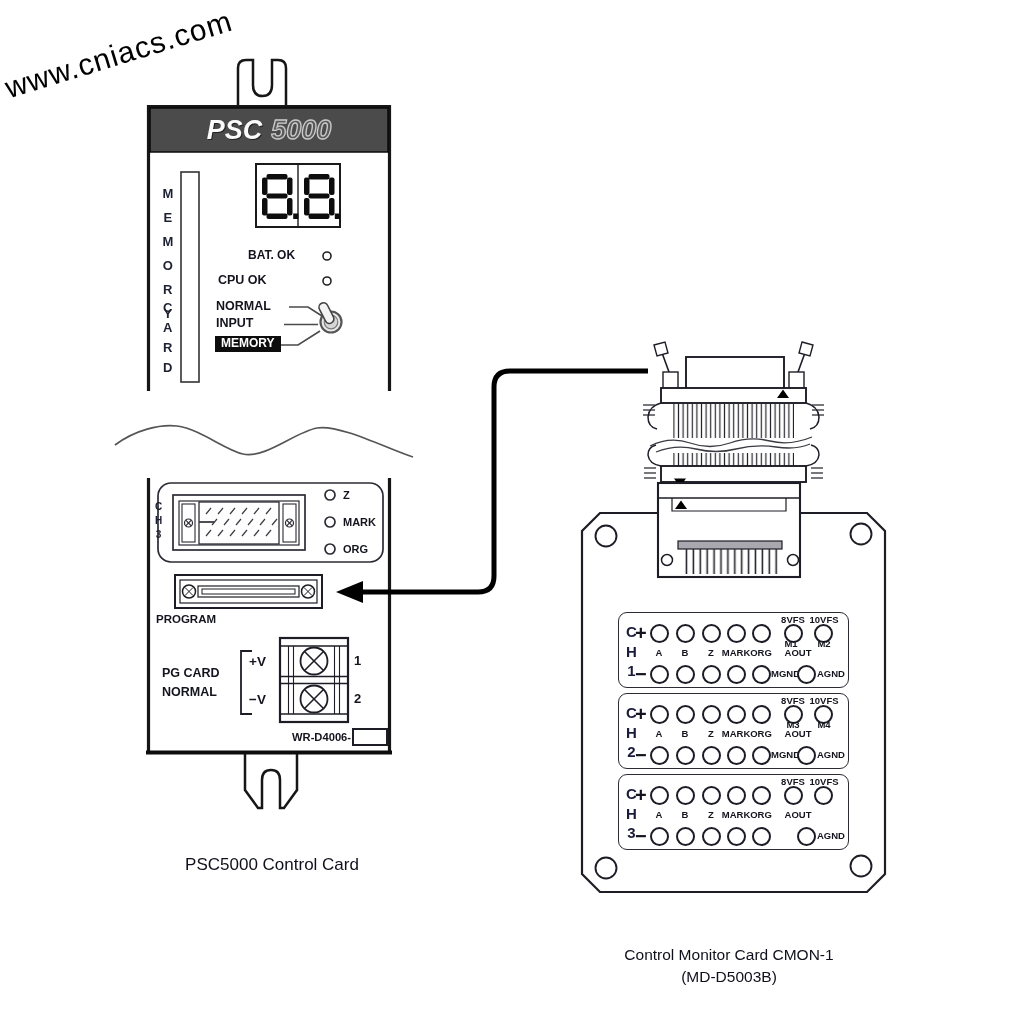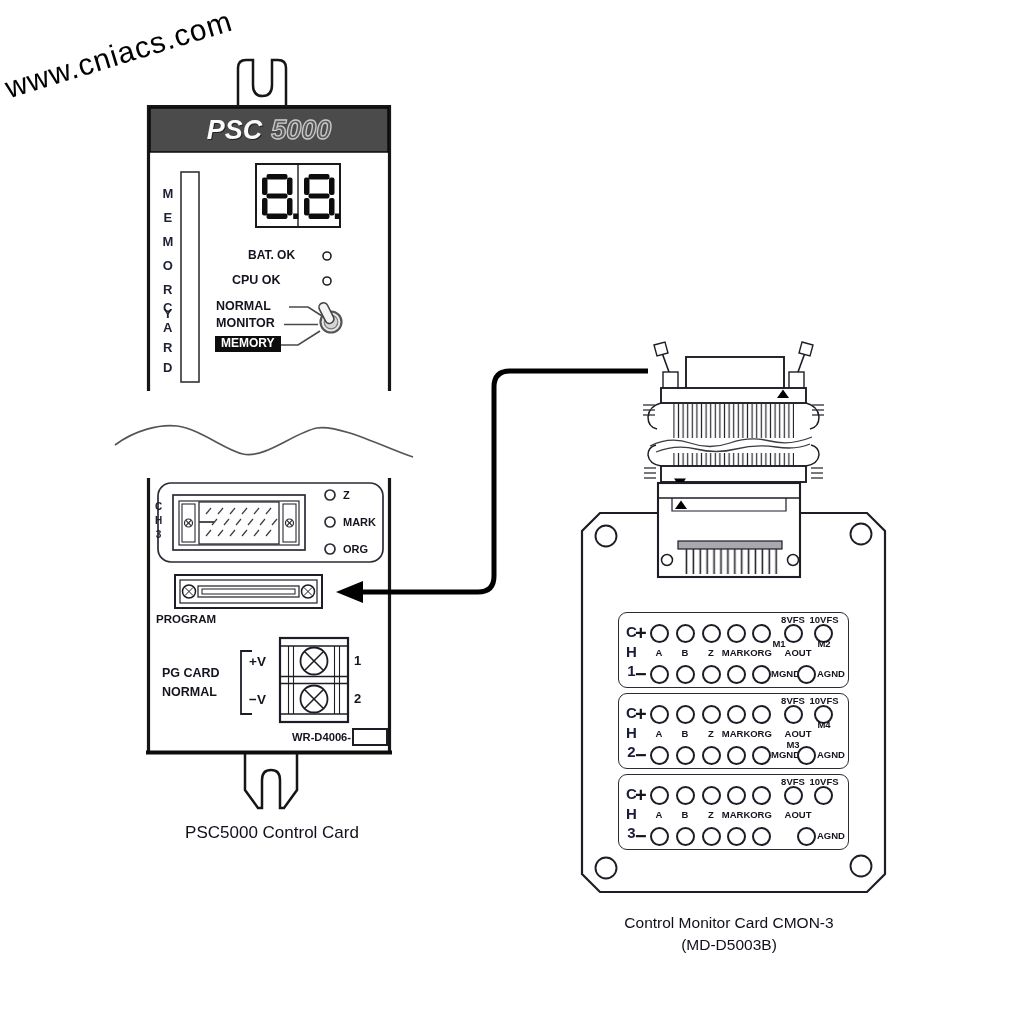--- a/index.html
+++ b/index.html
@@ -20,21 +20,21 @@
   .reset-box{background:#0d0d0d;color:#fff;padding:1px 6px 2px 6px;font-size:12px;}
   .srv{position:absolute;width:1px;height:1px;overflow:hidden;opacity:0;}
   
   .ch-block{position:absolute;left:618px;width:229px;height:74px;z-index:3;background:#fff;
             border:1.7px solid #2b2b34;border-radius:9px;}
   .ch-name{position:absolute;left:5px;top:10px;font-size:15px;font-weight:bold;
            letter-spacing:2.5px;color:#1a1a3a;line-height:1;}
   .sign{position:absolute;font-size:20px;font-weight:bold;line-height:18px;left:16px;}
   .tp{position:absolute;width:15px;height:15px;border:2px solid #1c1c26;border-radius:50%;background:#fff;}
   .sm{position:absolute;font-size:9.5px;font-weight:bold;color:#14141e;white-space:nowrap;line-height:1;}
-  .cap{position:absolute;z-index:3;color:#10101c;white-space:nowrap;}
+  .cap{position:absolute;z-index:3;color:#10101c;white-space:nowrap;margin-top:32px;}
 </style>
 </head>
 <body>
 
 <div id="stage">
 
   <svg id="lineart" width="1024" height="1024" viewBox="0 0 1024 1024">
     <defs>
       <pattern id="ribbonP" width="4.6" height="12" patternUnits="userSpaceOnUse">
         <line x1="2.3" y1="0" x2="2.3" y2="12" stroke="#24242c" stroke-width="1.2"></line>
@@ -259,23 +259,23 @@
   <div class="hdr-title">
     <span class="brand">PSC</span>
     <span class="model">5000</span>
   </div>
   <span class="srv">8.8.</span>
 
   <div class="lbl vtext" style="left:160px;top:186px;font-size:13px;letter-spacing:9px;color:#1d2030;">MEMORY</div>
   <div class="lbl vtext" style="left:160px;top:300px;font-size:13px;letter-spacing:5px;color:#1d2030;">CARD</div>
 
   <div class="lbl" style="left:235px;top:249px;font-size:12px;margin-left:13px;">BAT. OK</div>
-  <div class="lbl" style="left:232px;top:274px;font-size:12.5px;">CPU OK</div>
+  <div class="lbl" style="left:218px;top:274px;font-size:12.5px;">CPU OK</div>
   <div class="lbl" style="left:216px;top:300px;font-size:12.5px;">NORMAL</div>
-  <div class="lbl" style="left:216px;top:317px;font-size:12.5px;">MONITOR</div>
+  <div class="lbl" style="left:216px;top:317px;font-size:12.5px;">INPUT</div>
   <div class="lbl reset-box" style="left:215px;top:336px;">MEMORY</div>
 
   <div class="lbl vtext" style="left:153px;top:501px;font-size:10px;letter-spacing:3px;color:#1d2030;">CH3</div>
   <div class="lbl" style="left:343px;top:489px;font-size:11px;">Z</div>
   <div class="lbl" style="left:343px;top:516px;font-size:11px;">MARK</div>
   <div class="lbl" style="left:343px;top:543px;font-size:11px;">ORG</div>
 
   <div class="lbl" style="left:156px;top:613px;font-size:11.5px;">PROGRAM</div>
   <div class="lbl" style="left:162px;top:667px;font-size:12.5px;">PG CARD</div>
   <div class="lbl" style="left:162px;top:686px;font-size:12.5px;">NORMAL</div>
@@ -293,21 +293,21 @@
     <span class="sign" style="top:52px;">−</span>
     <span class="sm center" style="left:174px;top:2px;">8VFS</span>
     <span class="sm center" style="left:205px;top:2px;">10VFS</span>
     <div class="tp" style="left:30.5px;top:10.5px;"></div>
     <div class="tp" style="left:56.5px;top:10.5px;"></div>
     <div class="tp" style="left:82.5px;top:10.5px;"></div>
     <div class="tp" style="left:107.5px;top:10.5px;"></div>
     <div class="tp" style="left:132.5px;top:10.5px;"></div>
     <div class="tp" style="left:164.5px;top:10.5px;"></div>
     <div class="tp" style="left:194.5px;top:10.5px;"></div>
-    <span class="sm center" style="left:160px;top:26px;">M1</span>
+    <span class="sm center" style="left:172px;top:26px;">M1</span>
     <span class="sm center" style="left:205px;top:26px;">M2</span>
     <span class="sm center" style="left:40px;top:35px;">A</span>
     <span class="sm center" style="left:66px;top:35px;">B</span>
     <span class="sm center" style="left:92px;top:35px;">Z</span>
     <span class="sm center" style="left:117px;top:35px;">MARK</span>
     <span class="sm center" style="left:142px;top:35px;">ORG</span>
     <span class="sm center" style="left:179px;top:35px;">AOUT</span>
     <div class="tp" style="left:30.5px;top:51.5px;"></div>
     <div class="tp" style="left:56.5px;top:51.5px;"></div>
     <div class="tp" style="left:82.5px;top:51.5px;"></div>
@@ -324,21 +324,21 @@
     <span class="sign" style="top:52px;">−</span>
     <span class="sm center" style="left:174px;top:2px;">8VFS</span>
     <span class="sm center" style="left:205px;top:2px;">10VFS</span>
     <div class="tp" style="left:30.5px;top:10.5px;"></div>
     <div class="tp" style="left:56.5px;top:10.5px;"></div>
     <div class="tp" style="left:82.5px;top:10.5px;"></div>
     <div class="tp" style="left:107.5px;top:10.5px;"></div>
     <div class="tp" style="left:132.5px;top:10.5px;"></div>
     <div class="tp" style="left:164.5px;top:10.5px;"></div>
     <div class="tp" style="left:194.5px;top:10.5px;"></div>
-    <span class="sm center" style="left:174px;top:26px;margin-top:20px;">M3</span>
+    <span class="sm center" style="left:174px;top:26px;">M3</span>
     <span class="sm center" style="left:205px;top:26px;">M4</span>
     <span class="sm center" style="left:40px;top:35px;">A</span>
     <span class="sm center" style="left:66px;top:35px;">B</span>
     <span class="sm center" style="left:92px;top:35px;">Z</span>
     <span class="sm center" style="left:117px;top:35px;">MARK</span>
     <span class="sm center" style="left:142px;top:35px;">ORG</span>
     <span class="sm center" style="left:179px;top:35px;">AOUT</span>
     <div class="tp" style="left:30.5px;top:51.5px;"></div>
     <div class="tp" style="left:56.5px;top:51.5px;"></div>
     <div class="tp" style="left:82.5px;top:51.5px;"></div>
@@ -370,16 +370,16 @@
     <span class="sm center" style="left:179px;top:35px;">AOUT</span>
     <div class="tp" style="left:30.5px;top:51.5px;"></div>
     <div class="tp" style="left:56.5px;top:51.5px;"></div>
     <div class="tp" style="left:82.5px;top:51.5px;"></div>
     <div class="tp" style="left:107.5px;top:51.5px;"></div>
     <div class="tp" style="left:132.5px;top:51.5px;"></div>
     <div class="tp" style="left:177.5px;top:51.5px;"></div>
     <span class="sm" style="left:198px;top:56px;">AGND</span>
   </div>
 
-  <div class="cap center" style="left:729px;top:914px;font-size:15.5px;">Control Monitor Card CMON-3</div>
+  <div class="cap center" style="left:729px;top:914px;font-size:15.5px;">Control Monitor Card CMON-1</div>
   <div class="cap center" style="left:729px;top:936px;font-size:15.5px;">(MD-D5003B)</div>
 
 </div>
 
 </body></html>

